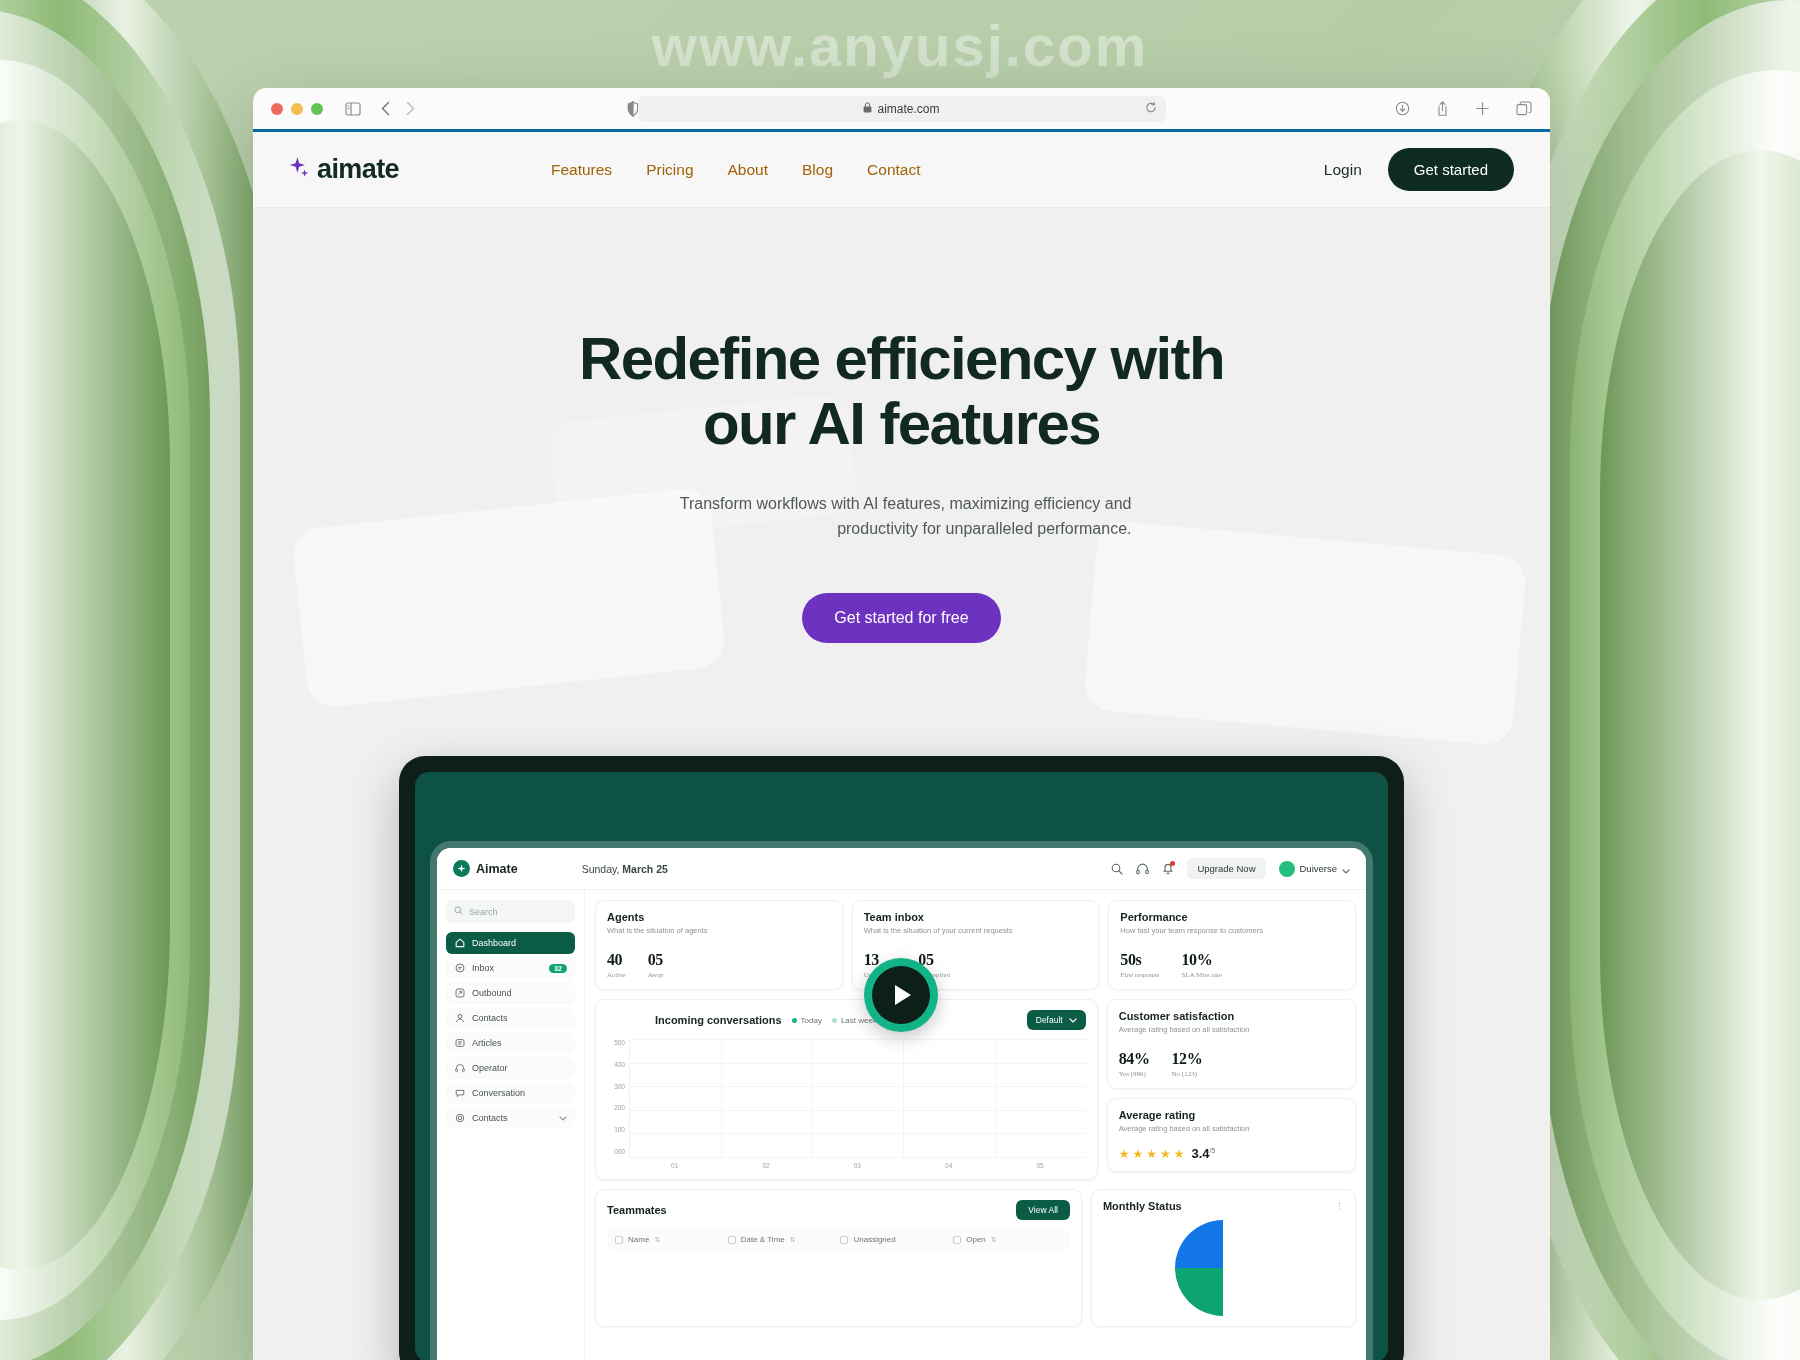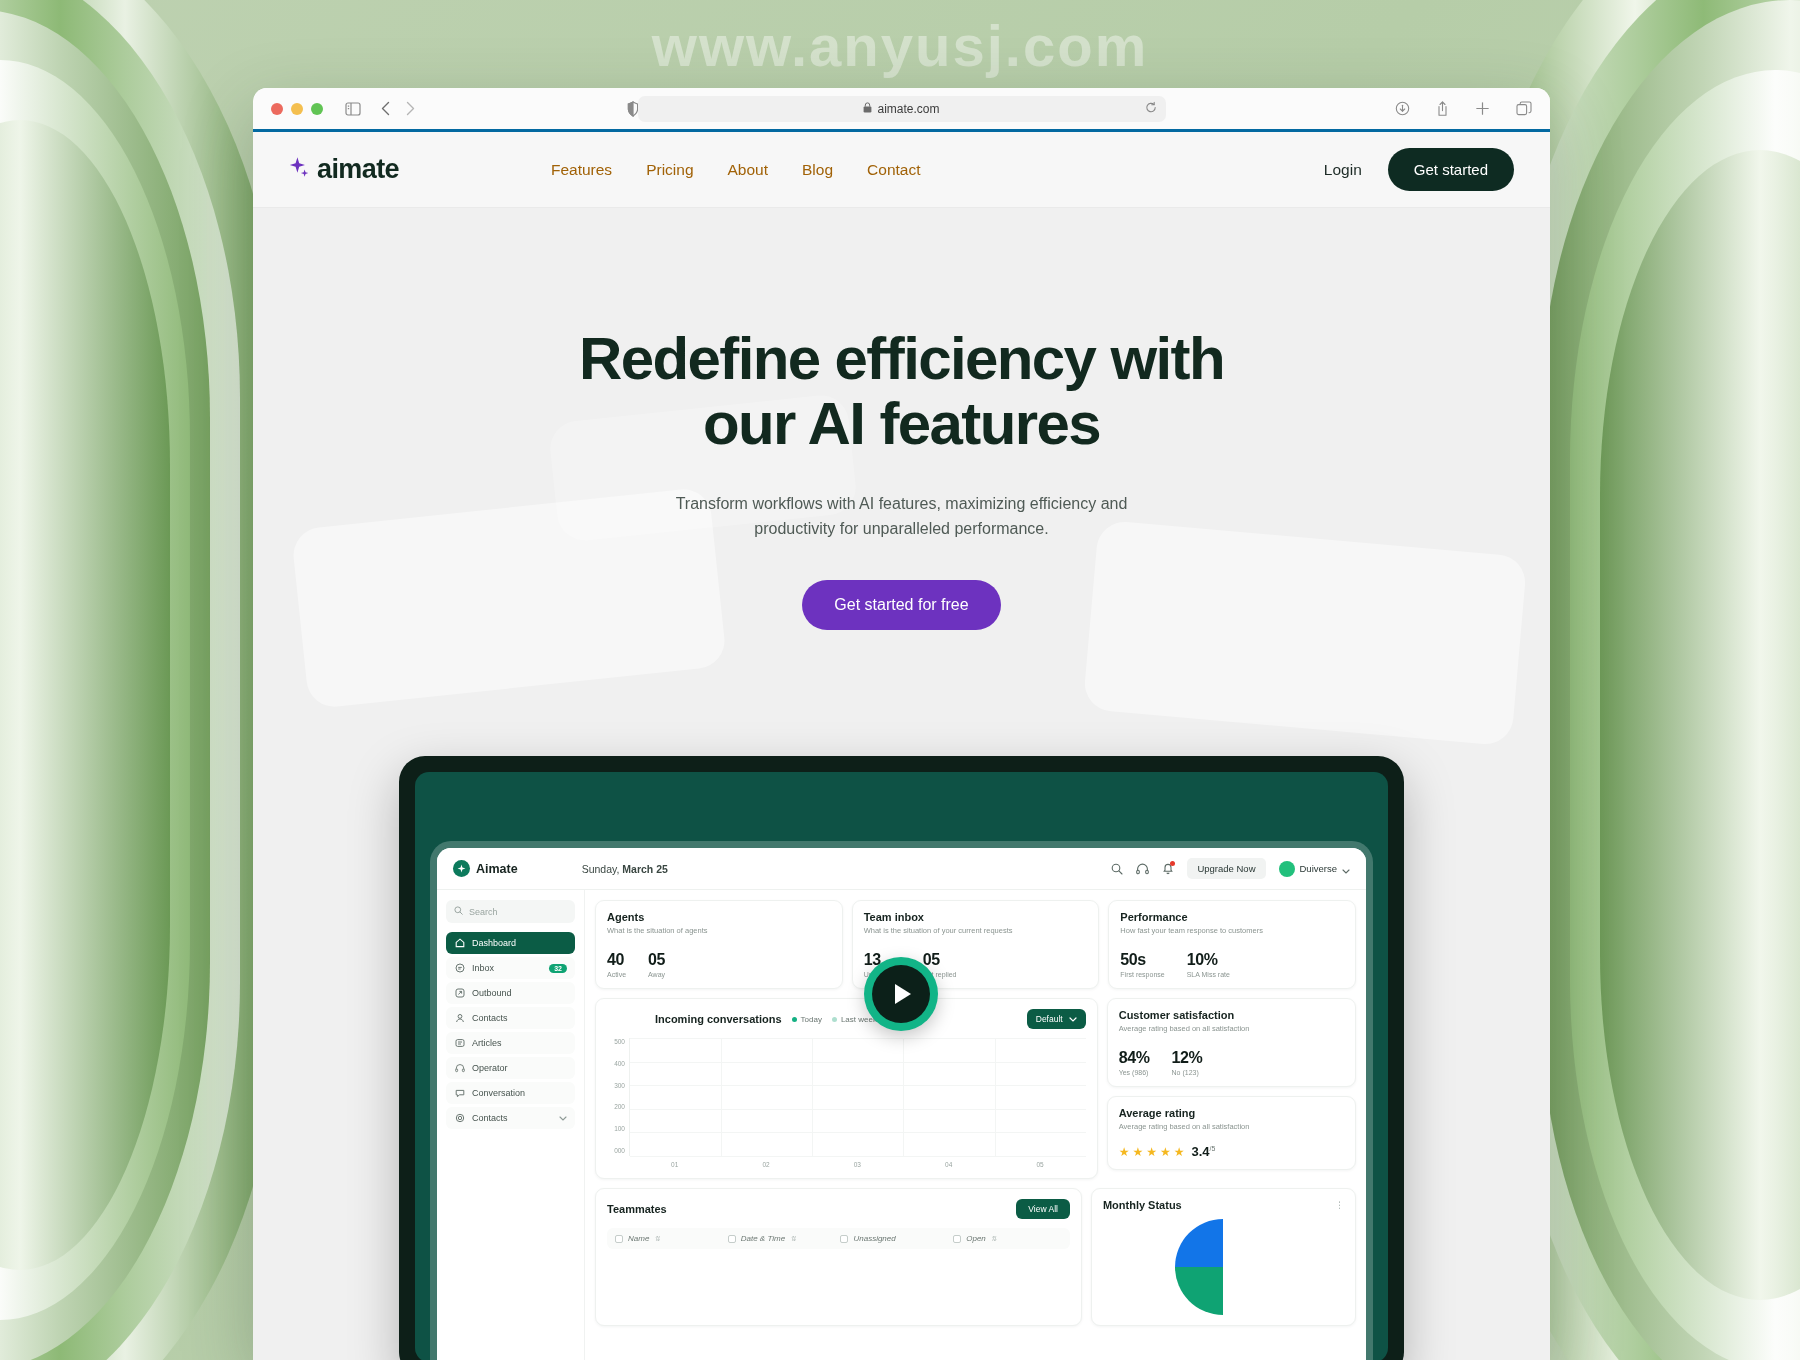--- a/index.html
+++ b/index.html
@@ -93,22 +93,22 @@
   }
   .g1 { left: 46px; top: 300px; width: 420px; height: 180px; }
   .g2 { right: 30px; top: 330px; width: 430px; height: 190px; transform: rotate(5deg); }
   .g3 { left: 300px; top: 200px; width: 300px; height: 120px; opacity:.5;}
   .hero-inner { position:relative; z-index:3; text-align:center; padding-top: 118px; }
   h1.hero-title {
     font-size: 60px; line-height: 1.09; color:#12291f; font-weight: 700;
     letter-spacing: -1.6px; margin: 0 auto; max-width: 700px;
   }
   .hero-sub {
-    margin: 34px auto 0; max-width: 460px; font-size: 16px;
-    line-height: 1.6; color:#4f5a55;
+    margin: 34px auto 13px; max-width: 460px; font-size: 16px;
+    line-height: 1.6; color:#4f5a55;text-align:right;
   }
   .btn-purple {
     margin-top: 38px; background:#6d32bf; color:#fff; border:none; cursor:pointer;
     font-size: 16px; padding: 16px 32px; border-radius: 30px;
     font-family:"Liberation Sans", sans-serif;
   }
 
   
   .tablet {
     position:absolute; left: 146px; top: 548px; width: 1005px; height: 622px;
@@ -168,21 +168,21 @@
   .sb-ico { width:11px; height:11px; display:flex; align-items:center; justify-content:center; flex:none; }
 
   .dash-main { flex:1; padding: 10px; background:#fff; overflow:hidden; }
   .row { display:flex; gap: 9px; margin-bottom: 9px; }
   .card {
     background:#fff; border:1px solid #eef1ef; border-radius:9px;
     padding: 10px 11px; box-shadow: 0 1px 3px rgba(20,40,30,.05);
   }
   .card-title { font-size:11px; font-weight:700; color:#16231f; }
   .card-sub { font-size:7.5px; color:#8b9591; margin-top:3px; }
-  .stat-row { display:flex; gap:22px; margin-top:16px; }
+  .stat-row { display:flex; gap:22px; margin-top:16px;font-family:Liberation Serif, serif; }
   .stat-num { font-size:16px; font-weight:700; color:#111d19; letter-spacing:-.4px; }
   .stat-lbl { font-size:7px; color:#8b9591; margin-top:2px; }
 
   
   .chart-card { flex: 1.92; position:relative; }
   .chart-head { display:flex; align-items:center; gap:10px;margin-left:48px; }
   .legend { display:flex; gap:10px; align-items:center; }
   .lg { display:flex; align-items:center; gap:4px; font-size:8px; color:#6b7772; }
   .lg i { width:5px; height:5px; border-radius:50%; display:block; }
   .select-dark {
@@ -228,21 +228,21 @@
   .tm-head { display:flex; align-items:center; }
   .view-all {
     margin-left:auto; background:#0b5c45; color:#fff; font-size:8.5px;
     padding: 5px 12px; border-radius:6px; border:none; cursor:pointer;
     font-family:"Liberation Sans", sans-serif;
   }
   .tm-table {
     margin-top:9px; background:#fafbfa; border-radius:6px; display:flex;
     padding: 6px 8px; gap: 4px;
   }
-  .tm-col { flex:1; display:flex; align-items:center; gap:5px; font-size:8px; color:#6b7772;font-style:italic; }
+  .tm-col { flex:1; display:flex; align-items:center; gap:5px; font-size:8px; color:#6b7772; }
   .cbx { width:8px; height:8px; border:1px solid #c5cdca; border-radius:2px; background:#fff; flex:none; }
   .sortico { color:#b5bebb; font-size:7px; }
   .donut-wrap { display:flex; justify-content:center; margin-top:8px; }
   .donut {
     width: 96px; height: 96px; border-radius: 50%;
     background: conic-gradient(from 180deg, #0fa373 0deg 90deg, #1275e8 90deg 180deg, #ffffff 180deg 360deg);
   }
   .ms-head { display:flex; align-items:center; }
   .dots-v { margin-left:auto; color:#9aa5a1; font-size:9px; letter-spacing:0; line-height:3px; }
 </style>

